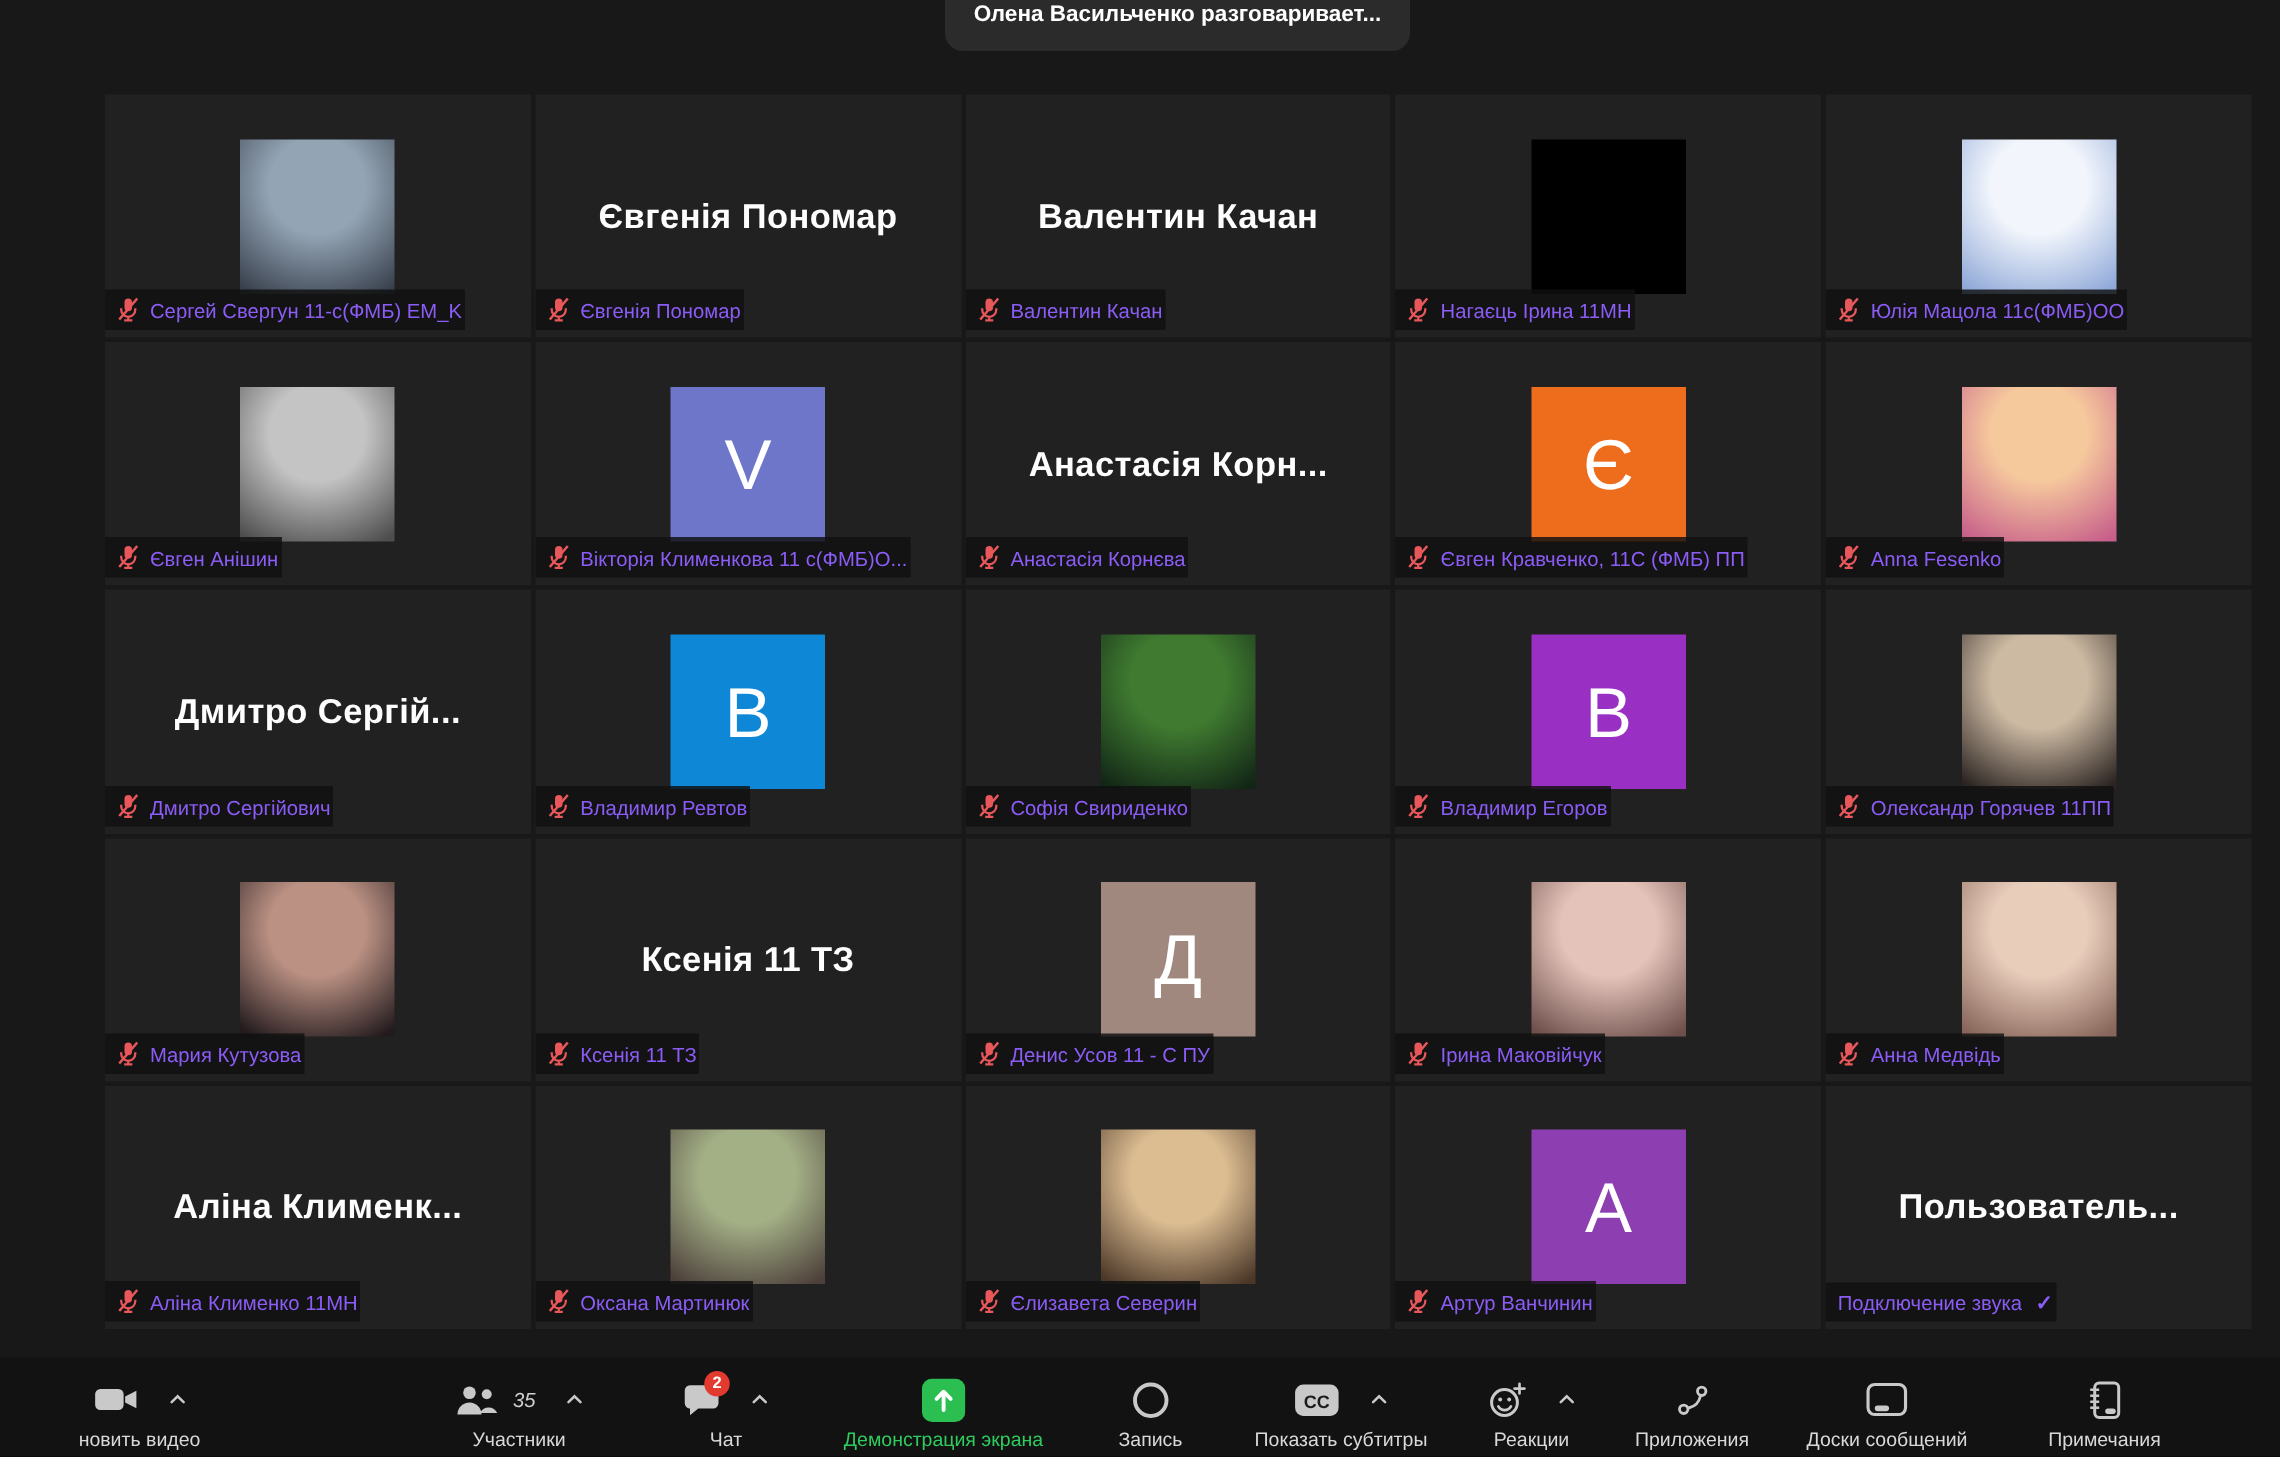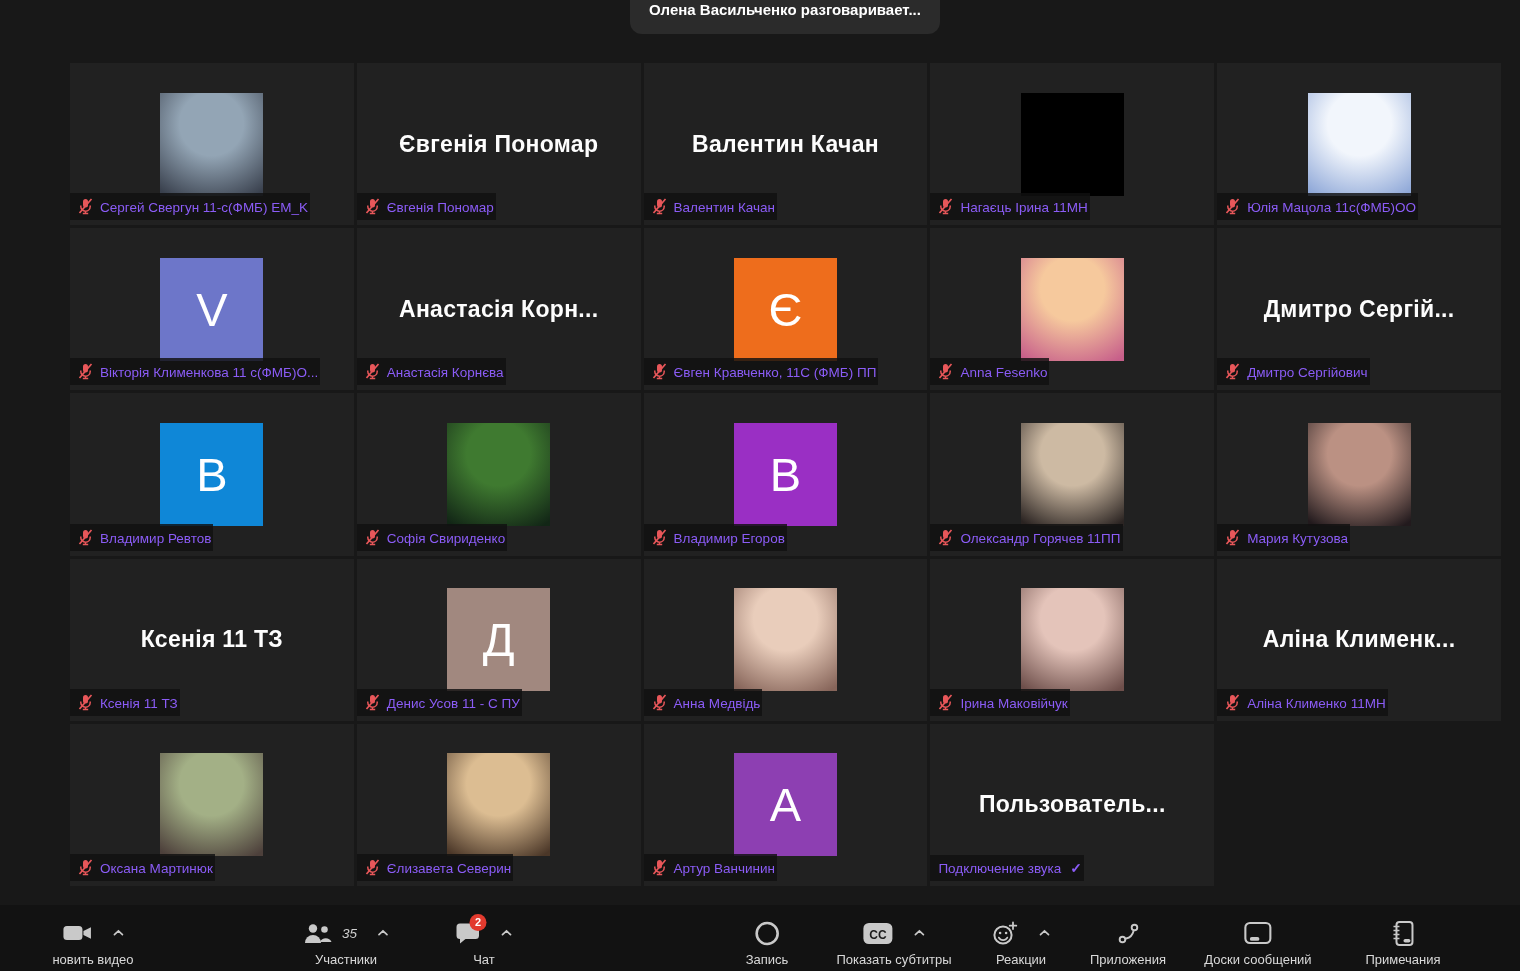--- a/index.html
+++ b/index.html
@@ -95,20 +95,32 @@
           <svg width="15" height="17" viewBox="0 0 15 17">
   <rect x="5" y="1" width="5" height="8.5" rx="2.5" fill="#e8575a"></rect>
   <path d="M2.8 7.5 v1 a4.7 4.7 0 0 0 9.4 0 v-1" stroke="#e8575a" stroke-width="1.5" fill="none"></path>
   <path d="M7.5 13.6 V15.6 M4.8 15.6 h5.4" stroke="#e8575a" stroke-width="1.5" fill="none"></path>
   <path d="M1.5 15 L13.5 1" stroke="#e8575a" stroke-width="1.7"></path>
           </svg>
        <span>Юлія Мацола 11с(ФМБ)ОО</span>
         </div>
       </div>
       <div class="tile">
+        <div class="avatar" style="background:radial-gradient(circle at 50% 30%, #c4c4c4 0%, #c4c4c4 36%, #4e4e4e 95%)"></div>
+        <div class="nameplate">
+          <svg width="15" height="17" viewBox="0 0 15 17">
+  <rect x="5" y="1" width="5" height="8.5" rx="2.5" fill="#e8575a"></rect>
+  <path d="M2.8 7.5 v1 a4.7 4.7 0 0 0 9.4 0 v-1" stroke="#e8575a" stroke-width="1.5" fill="none"></path>
+  <path d="M7.5 13.6 V15.6 M4.8 15.6 h5.4" stroke="#e8575a" stroke-width="1.5" fill="none"></path>
+  <path d="M1.5 15 L13.5 1" stroke="#e8575a" stroke-width="1.7"></path>
+          </svg>
+       <span>Євген Анішин</span>
+        </div>
+      </div>
+      <div class="tile">
         <div class="avatar" style="background:#6d76c9">V</div>
         <div class="nameplate">
           <svg width="15" height="17" viewBox="0 0 15 17">
   <rect x="5" y="1" width="5" height="8.5" rx="2.5" fill="#e8575a"></rect>
   <path d="M2.8 7.5 v1 a4.7 4.7 0 0 0 9.4 0 v-1" stroke="#e8575a" stroke-width="1.5" fill="none"></path>
   <path d="M7.5 13.6 V15.6 M4.8 15.6 h5.4" stroke="#e8575a" stroke-width="1.5" fill="none"></path>
   <path d="M1.5 15 L13.5 1" stroke="#e8575a" stroke-width="1.7"></path>
           </svg>
        <span>Вікторія Клименкова 11 с(ФМБ)О...</span>
         </div>
@@ -239,41 +251,41 @@
           <svg width="15" height="17" viewBox="0 0 15 17">
   <rect x="5" y="1" width="5" height="8.5" rx="2.5" fill="#e8575a"></rect>
   <path d="M2.8 7.5 v1 a4.7 4.7 0 0 0 9.4 0 v-1" stroke="#e8575a" stroke-width="1.5" fill="none"></path>
   <path d="M7.5 13.6 V15.6 M4.8 15.6 h5.4" stroke="#e8575a" stroke-width="1.5" fill="none"></path>
   <path d="M1.5 15 L13.5 1" stroke="#e8575a" stroke-width="1.7"></path>
           </svg>
        <span>Денис Усов 11 - С ПУ</span>
         </div>
       </div>
       <div class="tile">
+        <div class="avatar" style="background:radial-gradient(circle at 50% 30%, #e4c4ba 0%, #e4c4ba 36%, #6e4f4b 95%)"></div>
+        <div class="nameplate">
+          <svg width="15" height="17" viewBox="0 0 15 17">
+  <rect x="5" y="1" width="5" height="8.5" rx="2.5" fill="#e8575a"></rect>
+  <path d="M2.8 7.5 v1 a4.7 4.7 0 0 0 9.4 0 v-1" stroke="#e8575a" stroke-width="1.5" fill="none"></path>
+  <path d="M7.5 13.6 V15.6 M4.8 15.6 h5.4" stroke="#e8575a" stroke-width="1.5" fill="none"></path>
+  <path d="M1.5 15 L13.5 1" stroke="#e8575a" stroke-width="1.7"></path>
+          </svg>
+       <span>Ірина Маковійчук</span>
+        </div>
+      </div>
+      <div class="tile">
         <div class="avatar" style="background:radial-gradient(circle at 50% 30%, #e9cdbb 0%, #e9cdbb 36%, #87655a 95%)"></div>
         <div class="nameplate">
           <svg width="15" height="17" viewBox="0 0 15 17">
   <rect x="5" y="1" width="5" height="8.5" rx="2.5" fill="#e8575a"></rect>
   <path d="M2.8 7.5 v1 a4.7 4.7 0 0 0 9.4 0 v-1" stroke="#e8575a" stroke-width="1.5" fill="none"></path>
   <path d="M7.5 13.6 V15.6 M4.8 15.6 h5.4" stroke="#e8575a" stroke-width="1.5" fill="none"></path>
   <path d="M1.5 15 L13.5 1" stroke="#e8575a" stroke-width="1.7"></path>
           </svg>
        <span>Анна Медвідь</span>
-        </div>
-      </div>
-      <div class="tile">
-        <div class="avatar" style="background:radial-gradient(circle at 50% 30%, #e4c4ba 0%, #e4c4ba 36%, #6e4f4b 95%)"></div>
-        <div class="nameplate">
-          <svg width="15" height="17" viewBox="0 0 15 17">
-  <rect x="5" y="1" width="5" height="8.5" rx="2.5" fill="#e8575a"></rect>
-  <path d="M2.8 7.5 v1 a4.7 4.7 0 0 0 9.4 0 v-1" stroke="#e8575a" stroke-width="1.5" fill="none"></path>
-  <path d="M7.5 13.6 V15.6 M4.8 15.6 h5.4" stroke="#e8575a" stroke-width="1.5" fill="none"></path>
-  <path d="M1.5 15 L13.5 1" stroke="#e8575a" stroke-width="1.7"></path>
-          </svg>
-       <span>Ірина Маковійчук</span>
         </div>
       </div>
       <div class="tile">
         <div class="center-name">Аліна Клименк...</div>
         <div class="nameplate">
           <svg width="15" height="17" viewBox="0 0 15 17">
   <rect x="5" y="1" width="5" height="8.5" rx="2.5" fill="#e8575a"></rect>
   <path d="M2.8 7.5 v1 a4.7 4.7 0 0 0 9.4 0 v-1" stroke="#e8575a" stroke-width="1.5" fill="none"></path>
   <path d="M7.5 13.6 V15.6 M4.8 15.6 h5.4" stroke="#e8575a" stroke-width="1.5" fill="none"></path>
   <path d="M1.5 15 L13.5 1" stroke="#e8575a" stroke-width="1.7"></path>
@@ -369,20 +381,31 @@
             </svg>
             <span class="badge">2</span>
           </span>
           <span class="tb-chev">
             <svg width="12" height="8" viewBox="0 0 12 8">
               <path d="M2 5.7 L6 1.9 L10 5.7" stroke="#c9c9c9" stroke-width="1.7" fill="none" stroke-linecap="round"></path>
             </svg>
           </span>
         </div>
     <div class="tb-label">Чат</div>
+      </div>
+      <div class="tb-item" style="left: 629px;">
+        <div class="tb-iconrow">
+          <span style="position:relative;display:flex;align-items:center;">
+            <svg width="29" height="29" viewBox="0 0 29 29">
+              <rect width="29" height="29" rx="7" fill="#2bbf52"></rect>
+              <path d="M14.5 21 V9.5 M9.8 13.6 L14.5 8.8 L19.2 13.6" stroke="#fff" stroke-width="2.6" fill="none" stroke-linecap="round" stroke-linejoin="round"></path>
+            </svg>
+          </span>
+        </div>
+    <div class="tb-label accent">Демонстрация экрана</div>
       </div>
       <div class="tb-item" style="left: 767px;">
         <div class="tb-iconrow">
           <span style="position:relative;display:flex;align-items:center;">
             <svg width="27" height="27" viewBox="0 0 27 27">
               <circle cx="13.5" cy="13.5" r="10.5" stroke="#c9c9c9" stroke-width="2.6" fill="none"></circle>
             </svg>
           </span>
         </div>
     <div class="tb-label">Запись</div>

